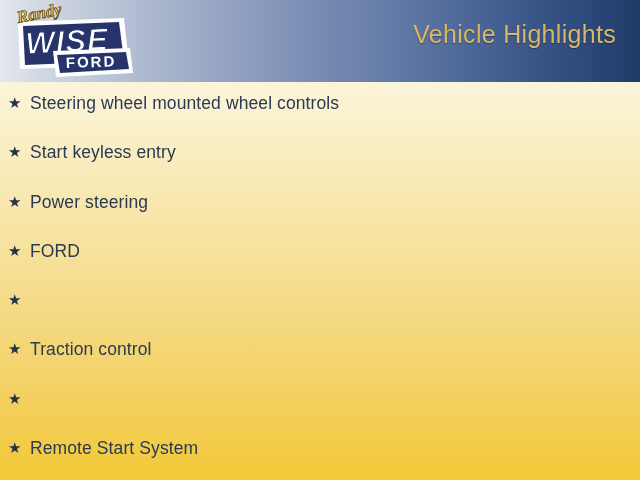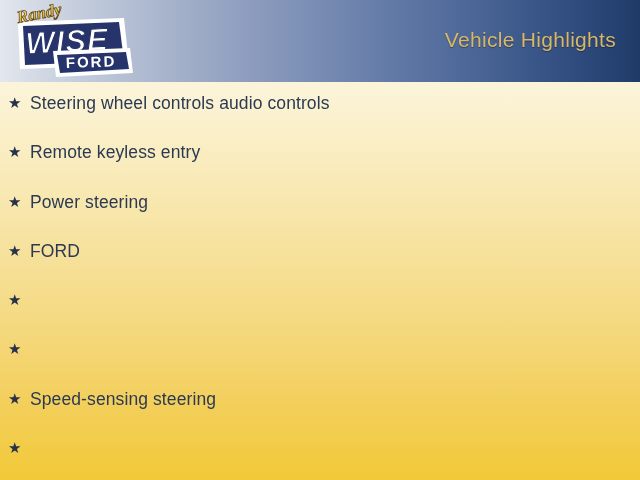--- a/index.html
+++ b/index.html
@@ -39,22 +39,22 @@
       #4b6697 74%,
       #3b5789 83%,
       #2e4a7c 91%,
       #24406f 97%,
       #1f3a66 100%);
   }
 
   #header-title {
     position:absolute;
     right:24px;
-    top:28px;
-    font-size:21px;
+    top:20px;
+    font-size:25px;
     letter-spacing:.3px;
     color:#d8b766;
     text-shadow:0 1px 1px rgba(0,0,0,.35);
     white-space:nowrap;
   }
 
   
   #logo {
     position:absolute;
     left:4px; top:1px;
@@ -121,40 +121,41 @@
     <path d="M53 54 L122 51 L125 68 L56 72 Z" fill="#26346b"></path>
     <text x="62" y="67" transform="rotate(-2 62 67)" font-family="Liberation Sans, sans-serif" font-size="15" font-weight="bold" fill="#ffffff" letter-spacing="2">FORD</text>
   </svg>
 </div>
 
 <div id="header-title">Vehicle Highlights</div>
 
 <ul id="highlights-list">
   <li class="highlight-item">
     <span class="bullet-star">★</span>
-    <span class="highlight-label">Steering wheel controls audio controls</span>
+    <span class="highlight-label">Steering wheel mounted wheel controls</span>
   </li>
   <li class="highlight-item">
     <span class="bullet-star">★</span>
-    <span class="highlight-label">Remote keyless entry</span>
+    <span class="highlight-label">Start keyless entry</span>
   </li>
   <li class="highlight-item">
     <span class="bullet-star">★</span>
     <span class="highlight-label">Power steering</span>
   </li>
   <li class="highlight-item">
     <span class="bullet-star">★</span>
     <span class="highlight-label">FORD</span>
   </li>
   <li class="highlight-item">
     <span class="bullet-star">★</span>
   </li>
   <li class="highlight-item">
     <span class="bullet-star">★</span>
-  </li>
-  <li class="highlight-item">
-    <span class="bullet-star">★</span>
-    <span class="highlight-label">Speed-sensing steering</span>
+    <span class="highlight-label">Traction control</span>
   </li>
   <li class="highlight-item">
     <span class="bullet-star">★</span>
   </li>
+  <li class="highlight-item">
+    <span class="bullet-star">★</span>
+    <span class="highlight-label">Remote Start System</span>
+  </li>
 </ul>
 
 </body></html>

